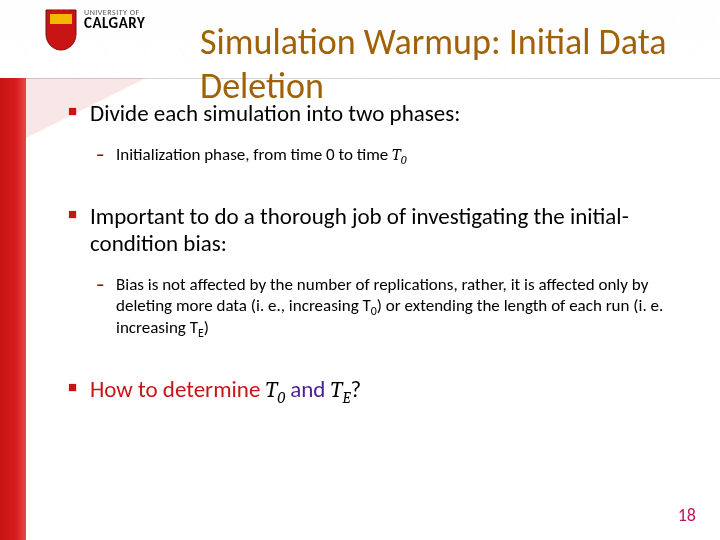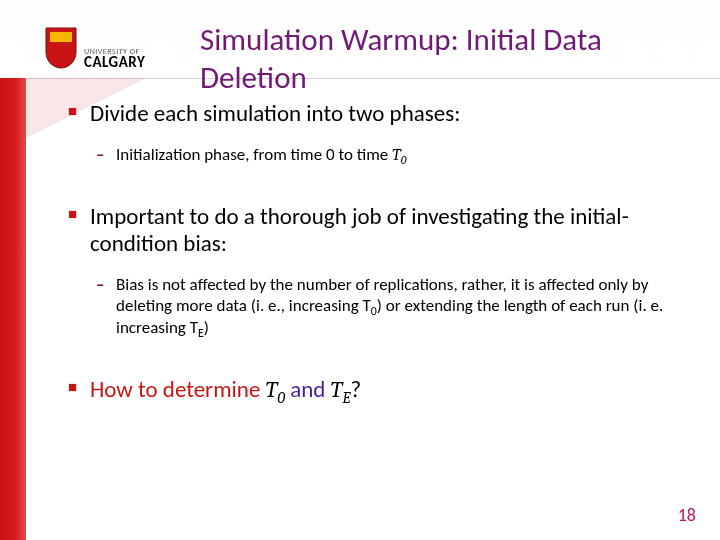--- a/index.html
+++ b/index.html
@@ -55,21 +55,21 @@
     border-right: 120px solid transparent;
   }
   
   .logo {
     position: absolute;
     top: 8px;
     left: 44px;
     width: 110px;
     height: 62px;
     display: flex;
-    align-items: flex-end;
+    align-items: flex-start;
     gap: 6px;
   }
   .crest-svg { flex: 0 0 auto; }
   .wordmark {
     display: flex;
     flex-direction: column;
     line-height: 1;
   }
   .wordmark .top {
     font-size: 8px;
@@ -80,22 +80,22 @@
     font-size: 15px;
     font-weight: 700;
     letter-spacing: 0.5px;
     color: #000000;
   }
   .title {
     position: absolute;
     top: 20px;
     left: 200px;
     right: 30px;
-    font-size: 31px;
-    color: #701a75;
+    font-size: 36px;
+    color: #a16207;
   }
   .content {
     position: absolute;
     top: 100px;
     left: 68px;
     right: 40px;
     bottom: 40px;
   }
   .bul1 {
     position: relative;

